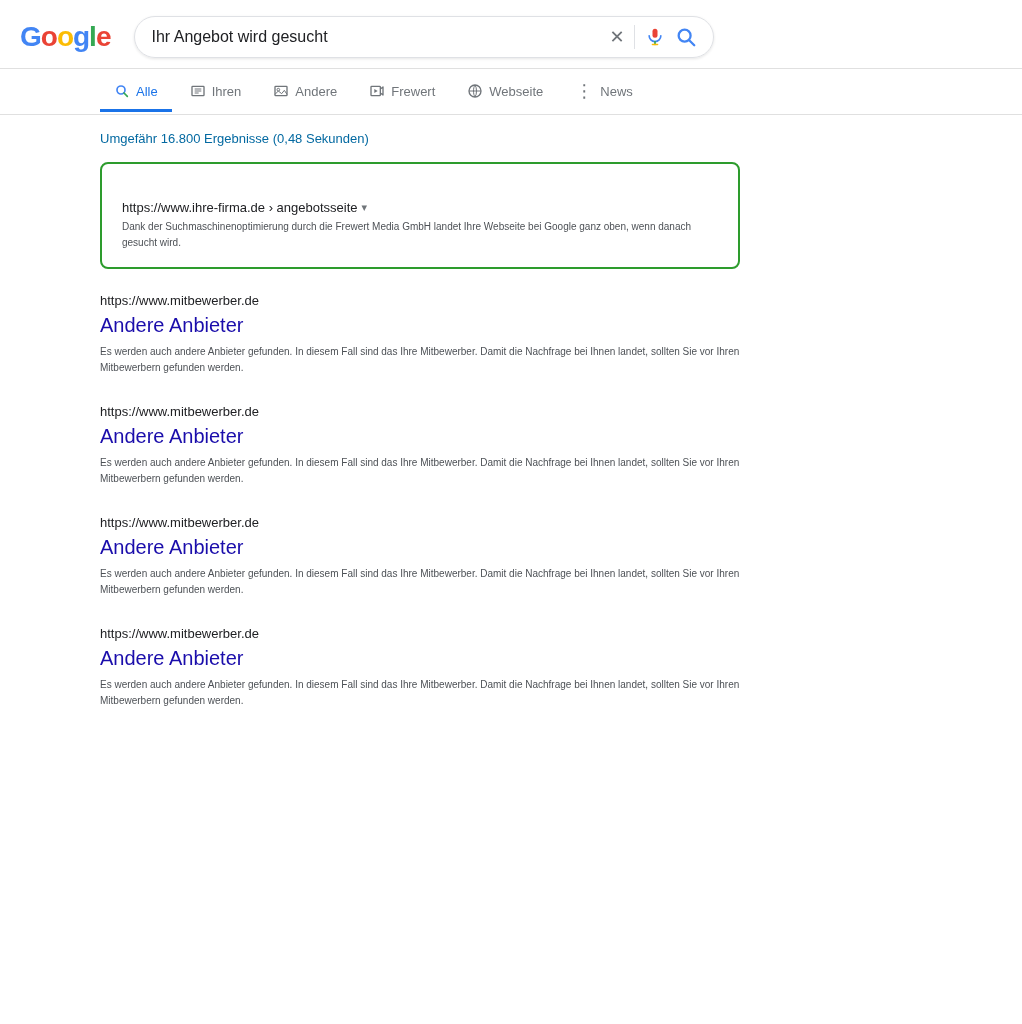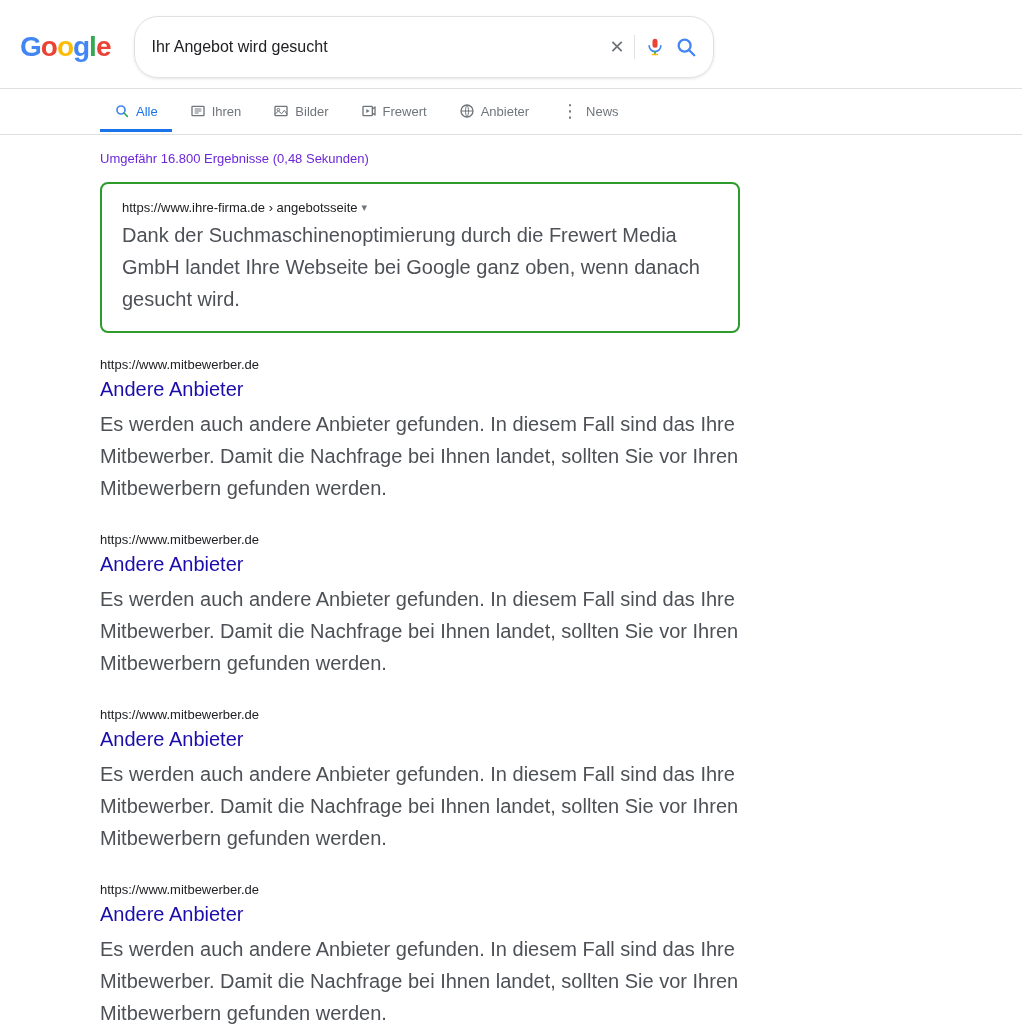--- a/index.html
+++ b/index.html
@@ -31,21 +31,21 @@
     .g-blue { color: #4285F4; }
     .g-red { color: #EA4335; }
     .g-yellow { color: #FBBC05; }
     .g-green { color: #34A853; }
 
     .search-bar {
       display: flex;
       align-items: center;
       border: 1px solid #dfe1e5;
       border-radius: 24px;
-      padding: 18px 16px;
+      padding: 8px 16px;
       flex: 1;
       max-width: 580px;
       box-shadow: 0 1px 3px rgba(0,0,0,0.1);
       gap: 8px;
     }
     .search-input {
       flex: 1;
       border: none;
       outline: none;
       font-size: 16px;
@@ -96,21 +96,21 @@
       border-bottom: 3px solid #1a73e8;
     }
 
     
     .results-area {
       padding: 16px 20px 16px 100px;
       max-width: 760px;
     }
 
     .results-count {
-      color: #6d28d9;
+      color: #0369a1;
       font-size: 13px;
       margin-bottom: 16px;
     }
 
     
     .result-featured {
       border: 2px solid #2d9c2d;
       border-radius: 8px;
       padding: 16px 20px;
       margin-bottom: 24px;
@@ -121,40 +121,41 @@
       margin-bottom: 28px;
     }
 
     .result-url {
       color: #202124;
       font-size: 13px;
       margin-bottom: 4px;
       display: flex;
       align-items: center;
       gap: 4px;
+      margin-top: 20px;
     }
     .result-url-arrow {
       color: #70757a;
       font-size: 11px;
     }
 
     .result-title {
       color: #1a0dab;
       font-size: 20px;
       font-weight: normal;
       cursor: pointer;
       text-decoration: none;
       display: block;
       margin-bottom: 6px;
       line-height: 1.3;
     }
 
     .result-description {
       color: #4d5156;
-      font-size: 20px;
+      font-size: 10px;
       line-height: 1.6;
     }
 
     
     .mic-svg { width: 20px; height: 20px; }
   </style>
 </head>
 <body>
 
 <div class="header">
@@ -204,38 +205,38 @@
       <line x1="7" y1="15" x2="13" y2="15" stroke="#70757a" stroke-width="1.5"></line>
     </svg>
     <span>Ihren</span>
   </div>
   <div class="nav-tab">
     <svg width="16" height="16" viewBox="0 0 24 24">
       <rect x="3" y="5" width="18" height="14" rx="1" stroke="#70757a" stroke-width="2" fill="none"></rect>
       <circle cx="8" cy="10" r="2" stroke="#70757a" stroke-width="1.5" fill="none"></circle>
       <polyline points="3,17 8,12 13,16 17,11 21,17" stroke="#70757a" stroke-width="1.5" fill="none"></polyline>
     </svg>
-    <span>Bilder</span>
+    <span>Andere</span>
   </div>
   <div class="nav-tab">
     <svg width="16" height="16" viewBox="0 0 24 24">
       <rect x="3" y="5" width="14" height="14" rx="1" stroke="#70757a" stroke-width="2" fill="none"></rect>
       <polyline points="17,9 21,6 21,18 17,15" stroke="#70757a" stroke-width="2" fill="none" stroke-linejoin="round"></polyline>
       <polygon points="8,9 8,15 13,12" fill="#70757a"></polygon>
     </svg>
     <span>Frewert</span>
   </div>
   <div class="nav-tab">
     <svg width="16" height="16" viewBox="0 0 24 24">
       <circle cx="12" cy="12" r="9" stroke="#70757a" stroke-width="2" fill="none"></circle>
       <line x1="3" y1="12" x2="21" y2="12" stroke="#70757a" stroke-width="1.5"></line>
       <path d="M12 3 C9 7 9 17 12 21" stroke="#70757a" stroke-width="1.5" fill="none"></path>
       <path d="M12 3 C15 7 15 17 12 21" stroke="#70757a" stroke-width="1.5" fill="none"></path>
     </svg>
-    <span>Anbieter</span>
+    <span>Webseite</span>
   </div>
   <div class="nav-tab">
     <span style="font-size:18px;color:#70757a;letter-spacing:1px;">⋮</span>
     <span>News</span>
   </div>
 </div>
 
 <div class="results-area">
   <div class="results-count">Umgefähr 16.800 Ergebnisse (0,48 Sekunden)</div>
 

